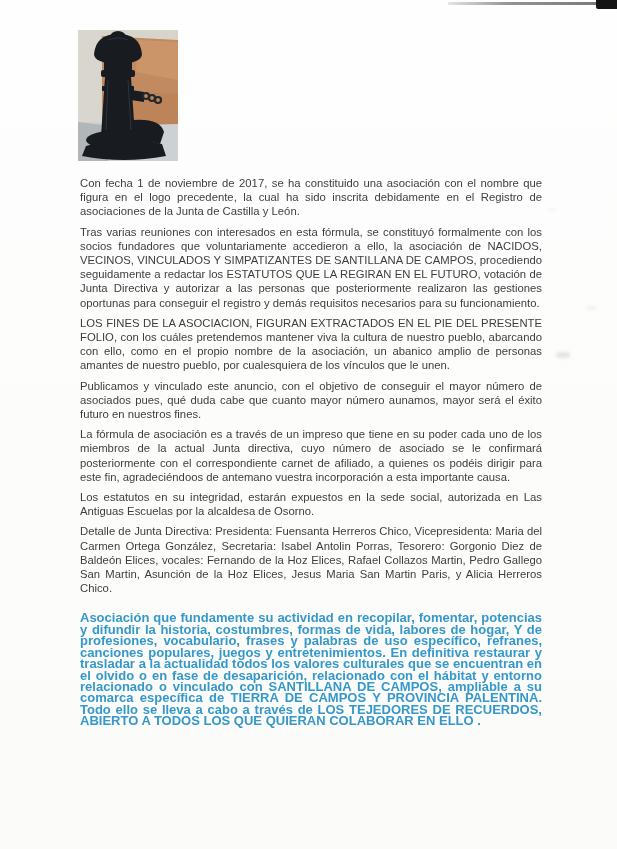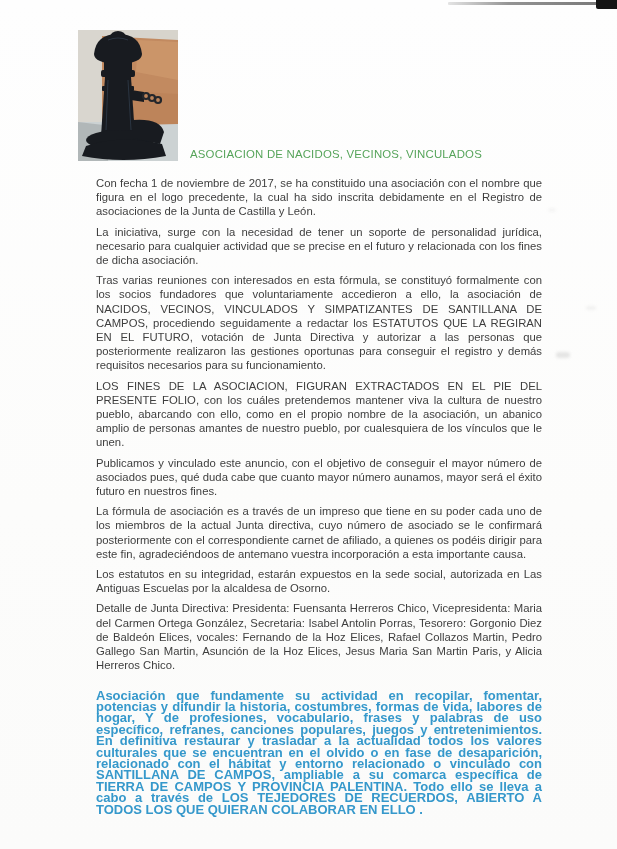--- a/index.html
+++ b/index.html
@@ -36,21 +36,21 @@
     color:var(--title-green,#56a45a);
     font-size:11.4px;line-height:16.5px;letter-spacing:.2px;
     font-weight:400;
   }
   
   .content{
     position:absolute;left:80px;top:176px;width:462px;
     font-size:11.3px;line-height:14.2px;
     text-align:justify;
   }
-  .content p{margin:0 0 6px 16px;}
+  .content p{margin:0 0 6px 0;}
   .content p.last-body{margin-bottom:0;}
   .footer-note{
     margin-top:17px !important;
     color:var(--footer-teal,#3598cb);
     font-size:13px;line-height:11.4px;
     text-align:justify;
     font-weight:bold;
   }
 </style>
 </head>
@@ -98,26 +98,24 @@
 
         <g stroke="#3d4f63" stroke-width="1" opacity=".5" fill="none">
           <path d="M30 10 Q40 6 50 10"></path>
           <path d="M30 50 L28 100"></path>
           <path d="M50 50 L53 100"></path>
         </g>
       </svg>
     </div>
 
     <div class="title-block">
-      <div>ASOCIACION DE NACIDOS, VECINOS, VINCULADOS</div>
     </div>
 
     <div class="content">
       <p>Con fecha 1 de noviembre de 2017, se ha constituido una asociación con el nombre que figura en el logo precedente, la cual ha sido inscrita debidamente en el Registro de asociaciones de la Junta de Castilla y León.</p>
-      <p>La iniciativa, surge con la necesidad de  tener un soporte de personalidad jurídica, necesario para cualquier actividad que se precise en el futuro y relacionada con los fines de dicha asociación.</p>
       <p>Tras varias reuniones con interesados en esta fórmula, se constituyó   formalmente con los socios fundadores que voluntariamente accedieron a ello, la asociación de NACIDOS, VECINOS, VINCULADOS Y SIMPATIZANTES DE SANTILLANA DE CAMPOS, procediendo seguidamente a redactar los ESTATUTOS QUE LA REGIRAN EN EL FUTURO, votación de Junta Directiva y autorizar a las personas que posteriormente realizaron las gestiones oportunas para conseguir el registro y demás requisitos necesarios para su funcionamiento.</p>
       <p>LOS FINES DE LA ASOCIACION, FIGURAN EXTRACTADOS EN EL PIE DEL PRESENTE FOLIO, con los cuáles pretendemos mantener viva la cultura de nuestro pueblo, abarcando con ello, como en el propio nombre de la asociación, un abanico amplio de personas amantes de nuestro pueblo, por cualesquiera de los vínculos que le unen.</p>
       <p>Publicamos y vinculado este anuncio, con el objetivo de conseguir el mayor número de asociados pues, qué  duda cabe que cuanto mayor número aunamos, mayor será el éxito futuro en nuestros fines.</p>
       <p>La fórmula de asociación es a través de un impreso  que tiene en su poder cada uno de los miembros de la actual Junta directiva, cuyo   número de asociado se le confirmará posteriormente con el correspondiente carnet de afiliado, a quienes os podéis dirigir para este fin, agradeciéndoos de antemano vuestra incorporación a esta importante causa.</p>
       <p>Los estatutos en su integridad, estarán expuestos en la sede social, autorizada en Las Antiguas Escuelas por la alcaldesa de Osorno.</p>
       <p>Detalle de Junta Directiva: Presidenta: Fuensanta Herreros Chico, Vicepresidenta: Maria del Carmen Ortega González, Secretaria: Isabel Antolin Porras, Tesorero: Gorgonio Diez de Baldeón Elices, vocales: Fernando de la Hoz Elices, Rafael Collazos Martin, Pedro Gallego San Martin, Asunción de la Hoz Elices, Jesus Maria San Martin Paris, y Alicia Herreros Chico.</p>
       <p class="footer-note">Asociación que fundamente su actividad en recopilar, fomentar, potencias y difundir la historia, costumbres, formas de vida, labores de hogar, Y de profesiones, vocabulario, frases y palabras de uso específico, refranes, canciones populares, juegos y entretenimientos. En definitiva restaurar y trasladar a la actualidad  todos los valores culturales que se encuentran en el olvido o en fase de desaparición,  relacionado con el hábitat y entorno relacionado o vinculado con SANTILLANA DE CAMPOS, ampliable a su comarca específica de TIERRA DE CAMPOS Y PROVINCIA PALENTINA. Todo ello se lleva a cabo  a través de LOS TEJEDORES DE RECUERDOS, ABIERTO A TODOS LOS QUE QUIERAN COLABORAR EN ELLO .</p>
     </div>
 
   </div>

